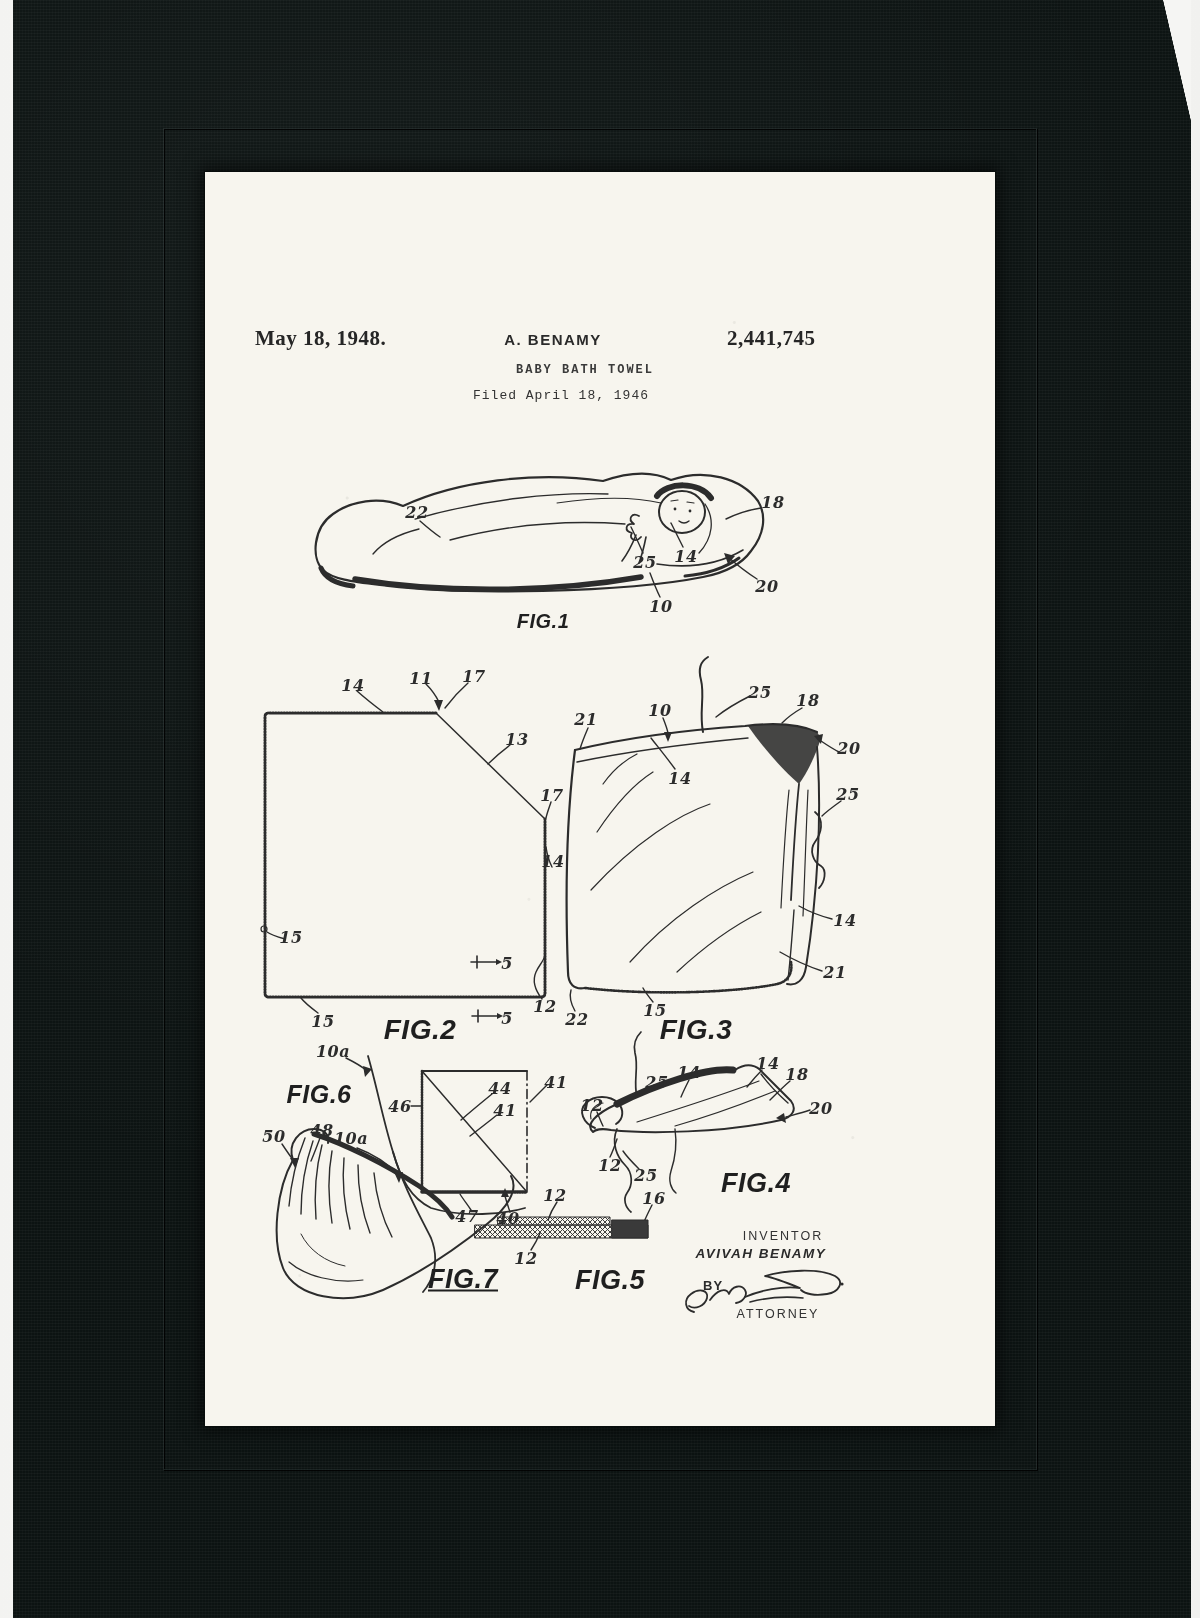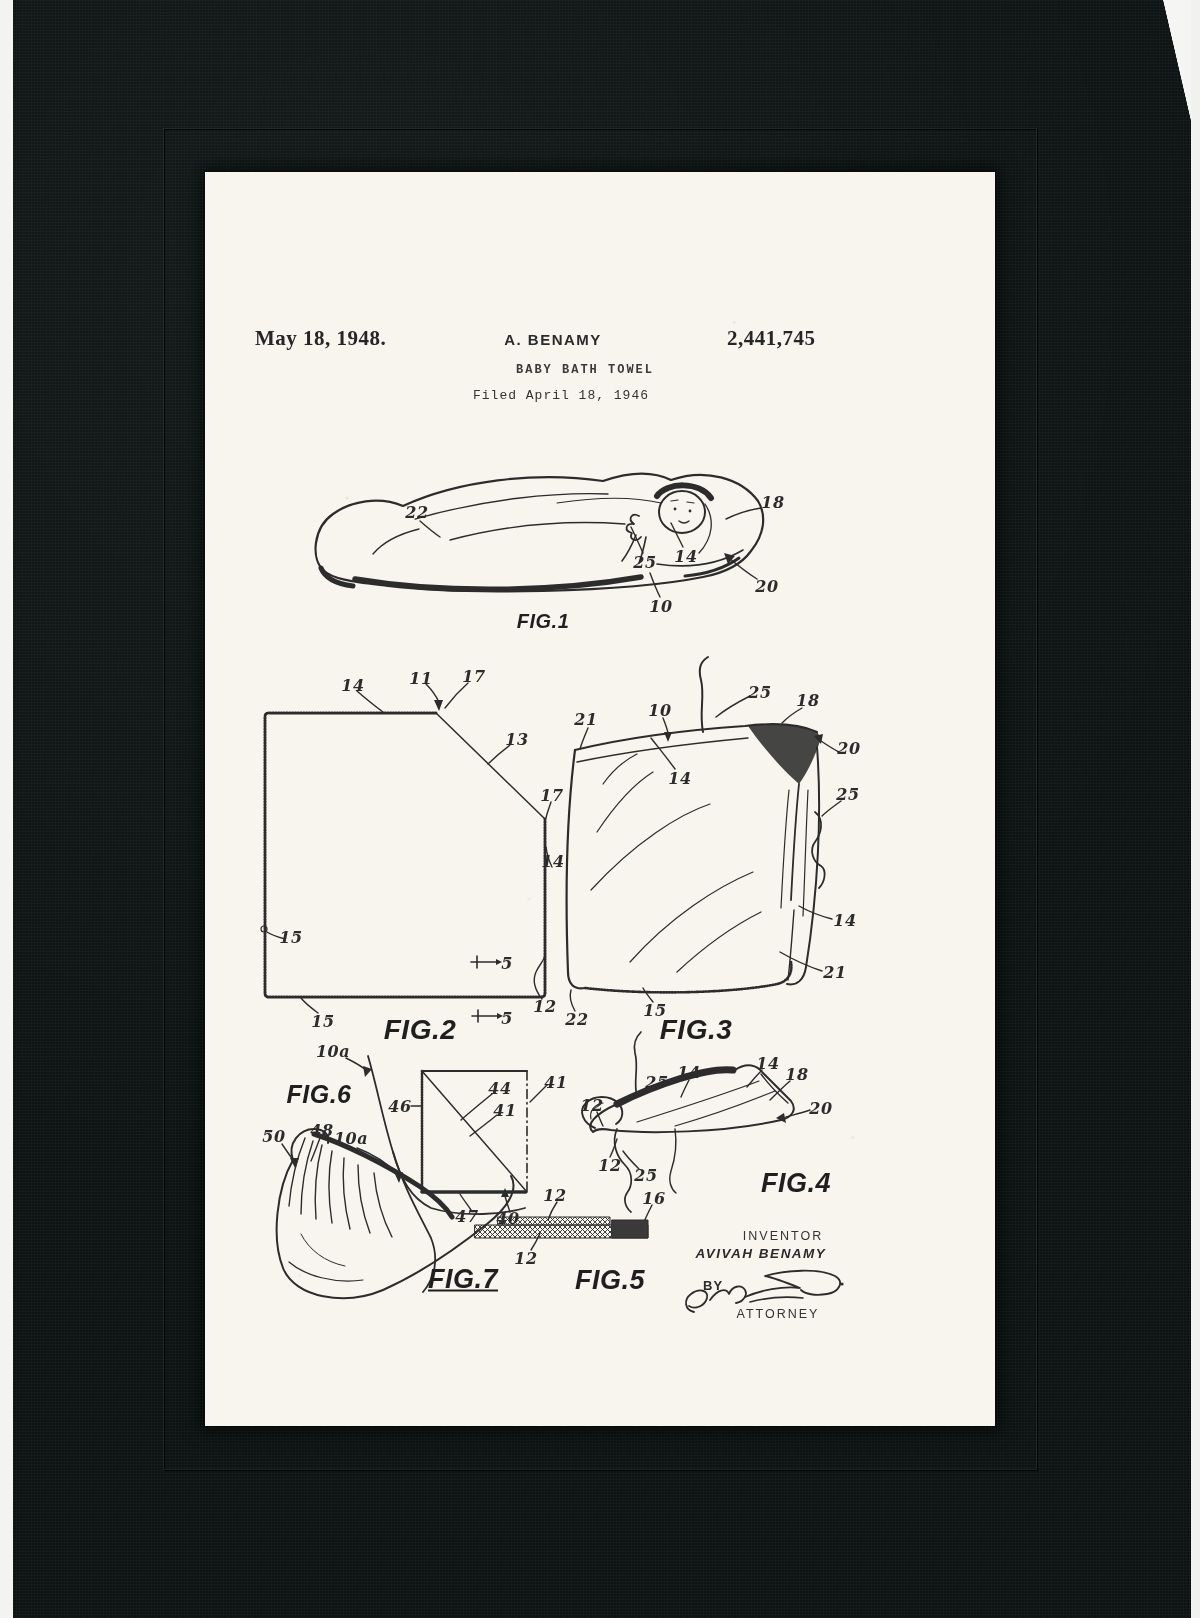--- a/index.html
+++ b/index.html
@@ -234,21 +234,21 @@
       <div class="hdr-date">May 18, 1948.</div>
       <div class="hdr-name">A. BENAMY</div>
       <div class="hdr-num">2,441,745</div>
       <div class="hdr-title">BABY BATH TOWEL</div>
       <div class="hdr-filed">Filed April 18, 1946</div>
 
       <div class="figlabel fl-lg" style="left:338px;top:449px;">FIG.1</div>
       <div class="figlabel" style="left:215px;top:858px;">FIG.2</div>
       <div class="figlabel" style="left:483px;top:858px;margin-left:8px;">FIG.3</div>
       <div class="figlabel fl-sm" style="left:114px;top:922px;">FIG.6</div>
-      <div class="figlabel fl-md" style="left:551px;top:1011px;margin-left:40px;">FIG.4</div>
+      <div class="figlabel fl-md" style="left:551px;top:1011px;">FIG.4</div>
       <div class="figlabel fl-md" style="left:258px;top:1107px;text-decoration:underline;">FIG.7</div>
       <div class="figlabel fl-md" style="left:405px;top:1108px;">FIG.5</div>
 
       <div class="layer" id="numerals">
           <span class="refnum" style="left: 212px; top: 340px;">22</span>
           <span class="refnum" style="left: 440px; top: 390px;">25</span>
           <span class="refnum" style="left: 481px; top: 384px;">14</span>
           <span class="refnum" style="left: 568px; top: 330px;">18</span>
           <span class="refnum" style="left: 562px; top: 414px;">20</span>
           <span class="refnum" style="left: 456px; top: 434px;">10</span>

